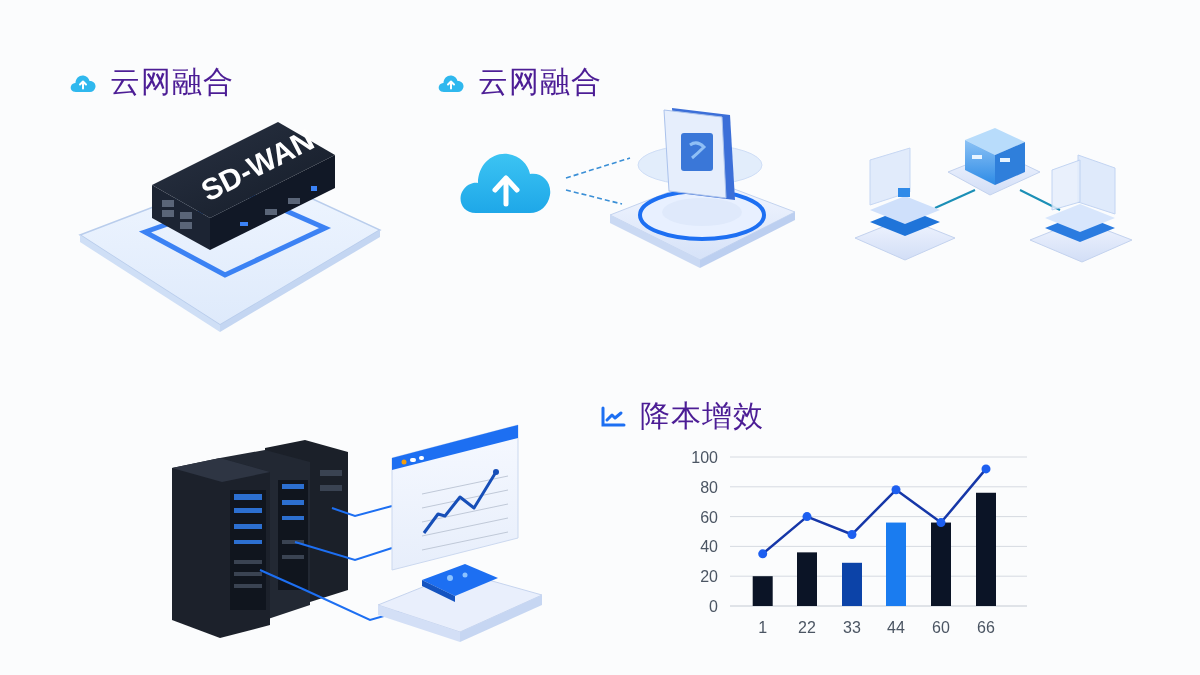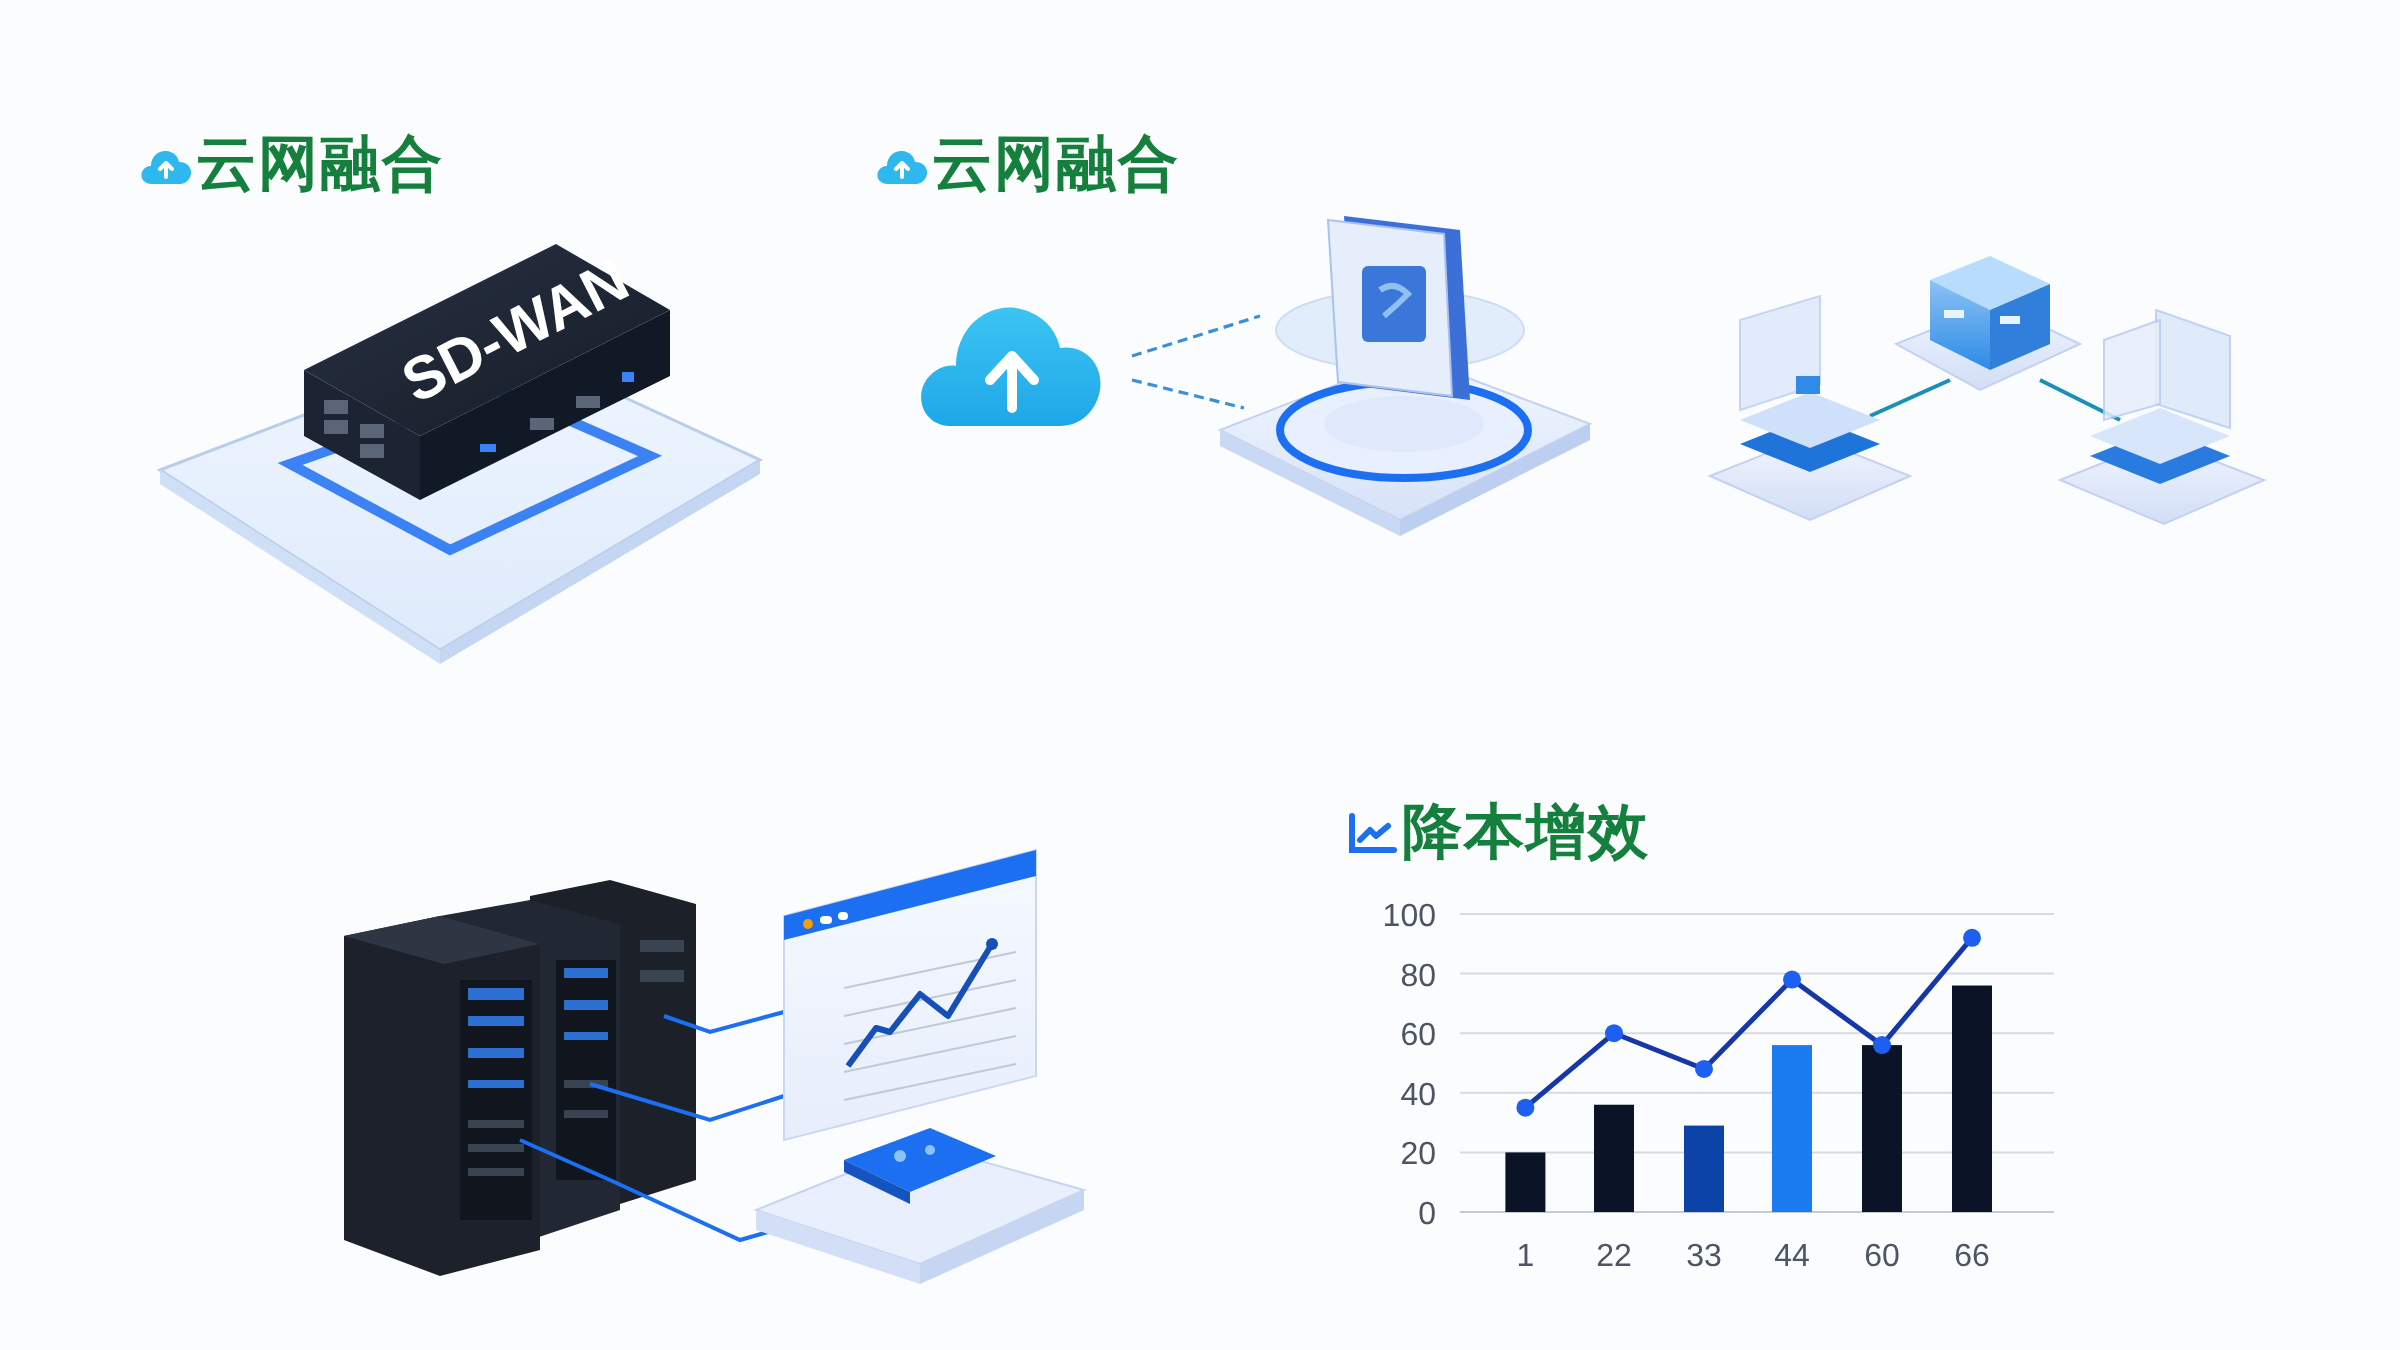--- a/index.html
+++ b/index.html
@@ -3,22 +3,22 @@
 <meta charset="utf-8">
 <style>
   html, body { margin:0; padding:0; }
   body {
     width:1200px; height:675px; position:relative; overflow:hidden;
     background:#fbfcfd;
     font-family:"DejaVu Sans","Liberation Sans",sans-serif;
     color:#111827;
   }
   .heading {
-    position:absolute; display:flex; align-items:center; 
-    font-size:30px; font-weight:bold; color:#15803d; letter-spacing:1px;
+    position:absolute; display:flex; align-items:center; gap:12px;
+    font-size:30px; font-weight:normal; color:#4c1d95; letter-spacing:1px;
   }
   .heading .ico { width:30px; height:22px; display:flex; align-items:center; justify-content:center; }
   .abs { position:absolute; }
   svg { display:block; }
   .axis-label { font-family:"Liberation Sans",sans-serif; font-size:16px; fill:#4b5563; }
 </style>
 </head>
 <body>
 
 <div class="heading" style="left:68px; top:62px;">
@@ -34,21 +34,21 @@
 <div class="heading" style="left:436px; top:62px;">
   <span class="ico">
     <svg width="28" height="20" viewBox="0 0 28 20">
       <path d="M7 19 C2.5 19 1 15.5 2 13 C3 10.5 5.5 9.8 6.5 10 C6.5 5 10.5 2 14.5 2.5 C18 3 20 5.5 20.5 8 C24 7.8 27 10.5 26.5 14 C26 17 23.5 19 21 19 Z" fill="#2fb8ee"></path>
       <path d="M14 15.5 V9 M11 11.5 L14 8.5 L17 11.5" stroke="#fff" stroke-width="2" fill="none" stroke-linecap="round" stroke-linejoin="round"></path>
     </svg>
   </span>
   <span>云网融合</span>
 </div>
 
-<div class="heading" style="left:671px; top:396px;text-align:right;">
+<div class="heading" style="left:598px; top:396px;text-align:right;">
   <span class="ico">
     <svg width="26" height="22" viewBox="0 0 26 22">
       <path d="M3 2 V19 H24" stroke="#1d6ff2" stroke-width="3" fill="none" stroke-linecap="round"></path>
       <path d="M7 14 L12 9 L15 12 L21 7" stroke="#1d6ff2" stroke-width="3" fill="none" stroke-linecap="round" stroke-linejoin="round"></path>
     </svg>
   </span>
   <span>降本增效</span>
 </div>
 
 <div class="abs" style="left:60px; top:110px; width:340px; height:230px;">

